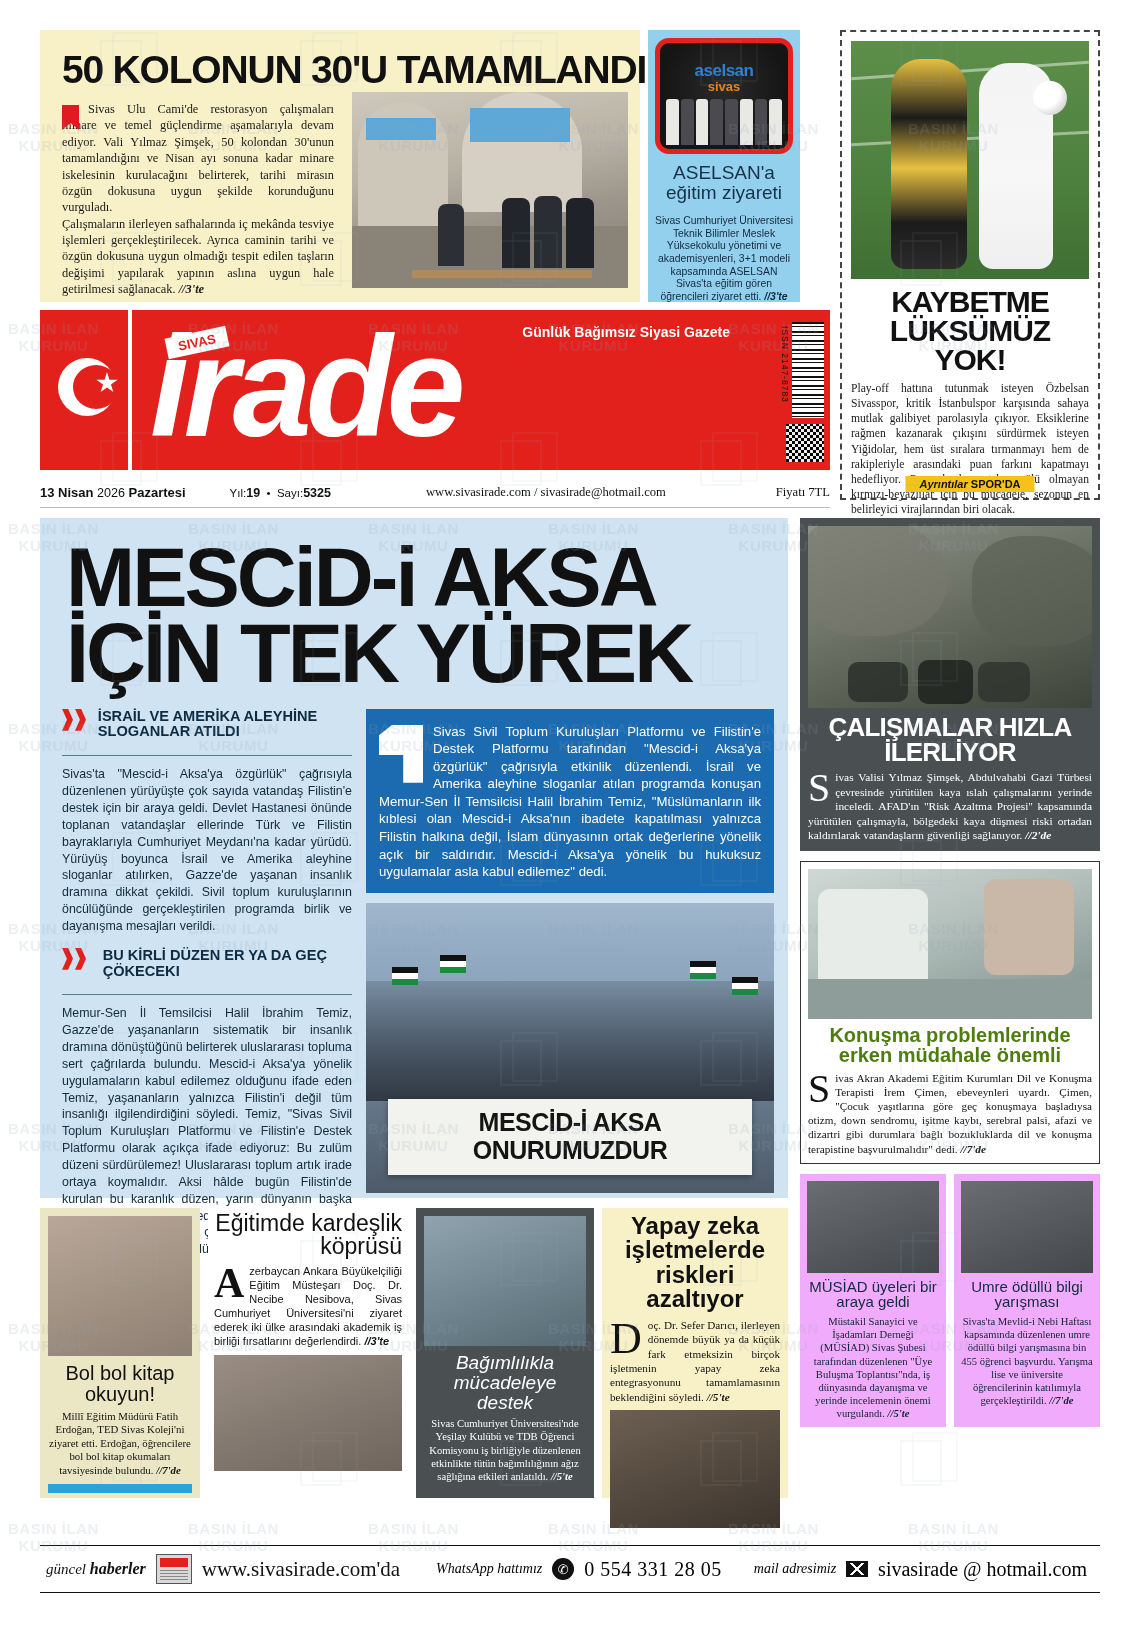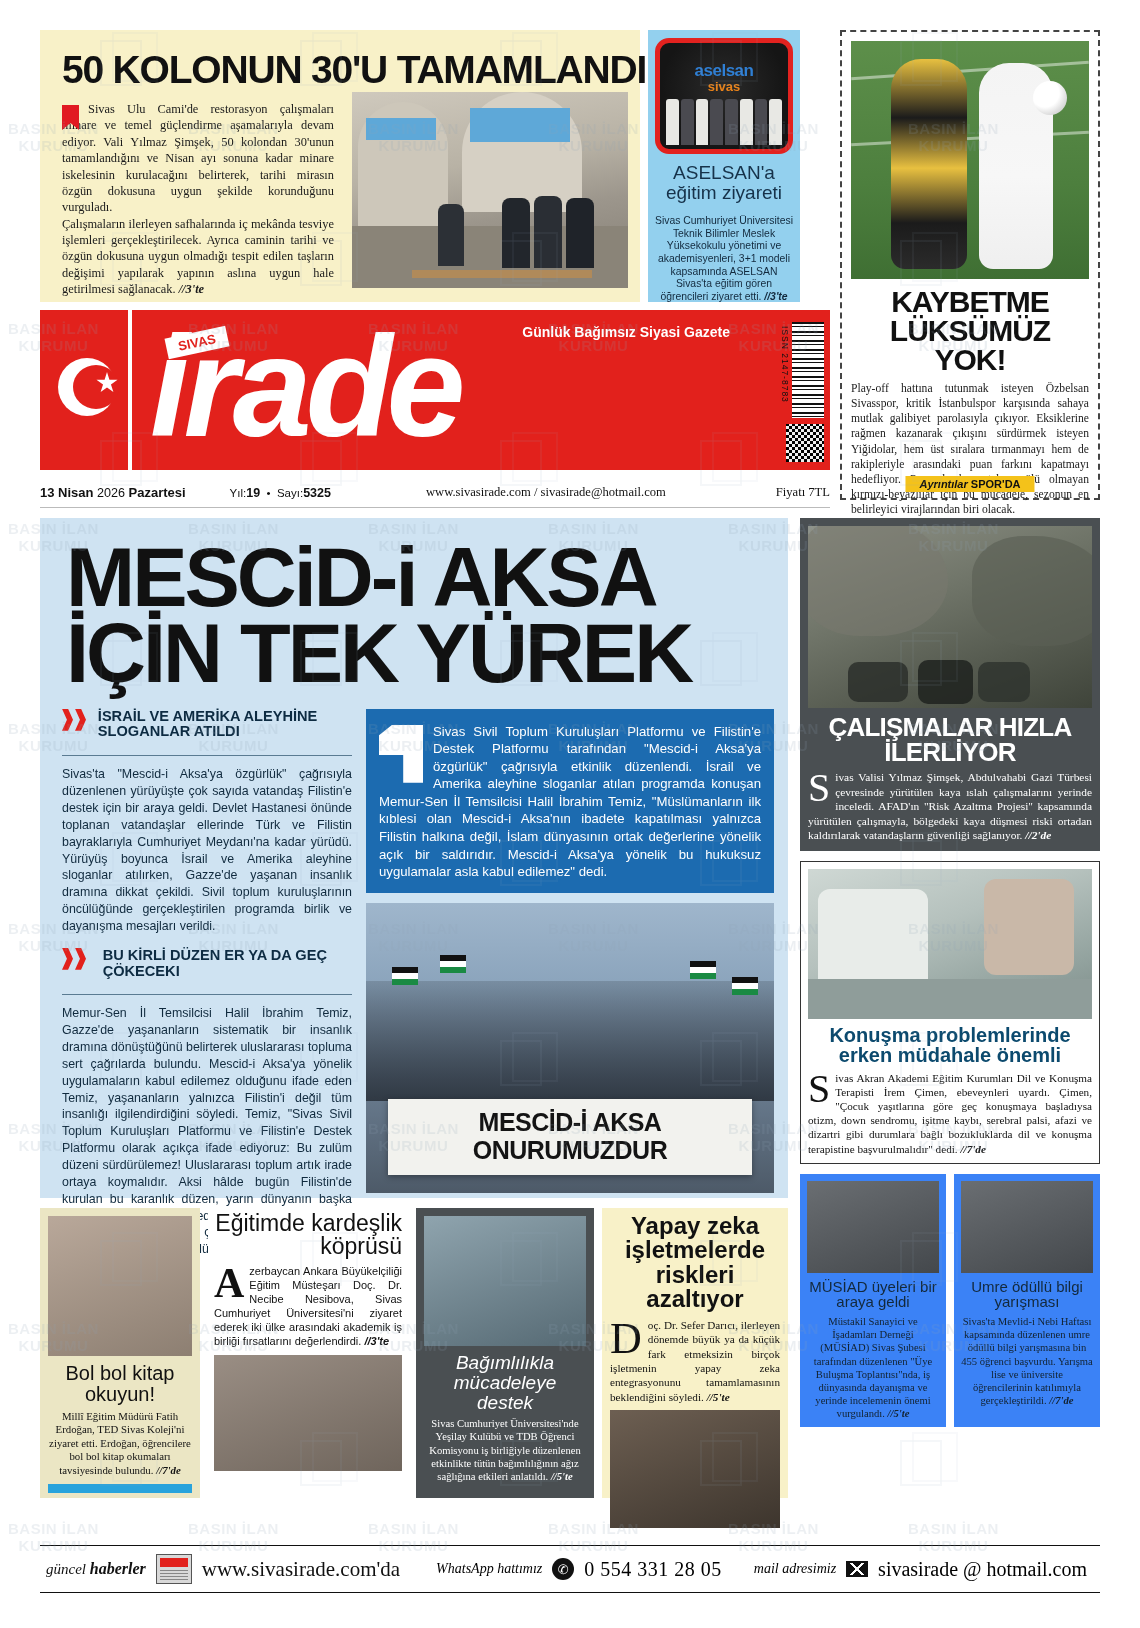--- a/index.html
+++ b/index.html
@@ -316,30 +316,30 @@
     line-height: 1.27; text-align: justify; margin-top: 5px;
   }
   .rcard2 { background: #fff; border: 1.5px solid #333; padding: 7px; margin-bottom: 10px; }
   .rcard2-img {
     width: 100%; height: 150px;
     background: linear-gradient(160deg,#cfd8d4 0%,#b5c1bd 40%,#93a39f 75%,#7b8a87 100%);
     position: relative; overflow: hidden;
   }
   .rcard2-h {
     font-family: "Liberation Sans", sans-serif; font-weight: bold;
-    font-size: 20px; line-height: 1.03; text-align: center; color: #0c4a6e; margin-top: 6px;
+    font-size: 20px; line-height: 1.03; text-align: center; color: #4d7c0f; margin-top: 6px;
   }
   .rcard2-p {
     font-family: "Liberation Serif", serif; font-size: 11.2px;
     line-height: 1.26; text-align: justify; color: #111; margin-top: 5px;
   }
 
   
   .rduo { display: flex; gap: 8px; }
-  .rsmall { flex: 1; background: #3b82f6; padding: 7px; }
+  .rsmall { flex: 1; background: #f0abfc; padding: 7px; }
   .rsmall-img { width: 100%; height: 92px; background: linear-gradient(160deg,#6a6e72,#44484c); }
   .rsmall-h {
     font-family: "Liberation Sans", sans-serif; font-size: 15px; line-height: 1.05;
     text-align: center; color: #13293c; margin-top: 6px;
   }
   .rsmall-p {
     font-family: "Liberation Serif", serif; font-size: 10.6px; line-height: 1.24;
     text-align: center; color: #12222f; margin-top: 5px;
   }
 

